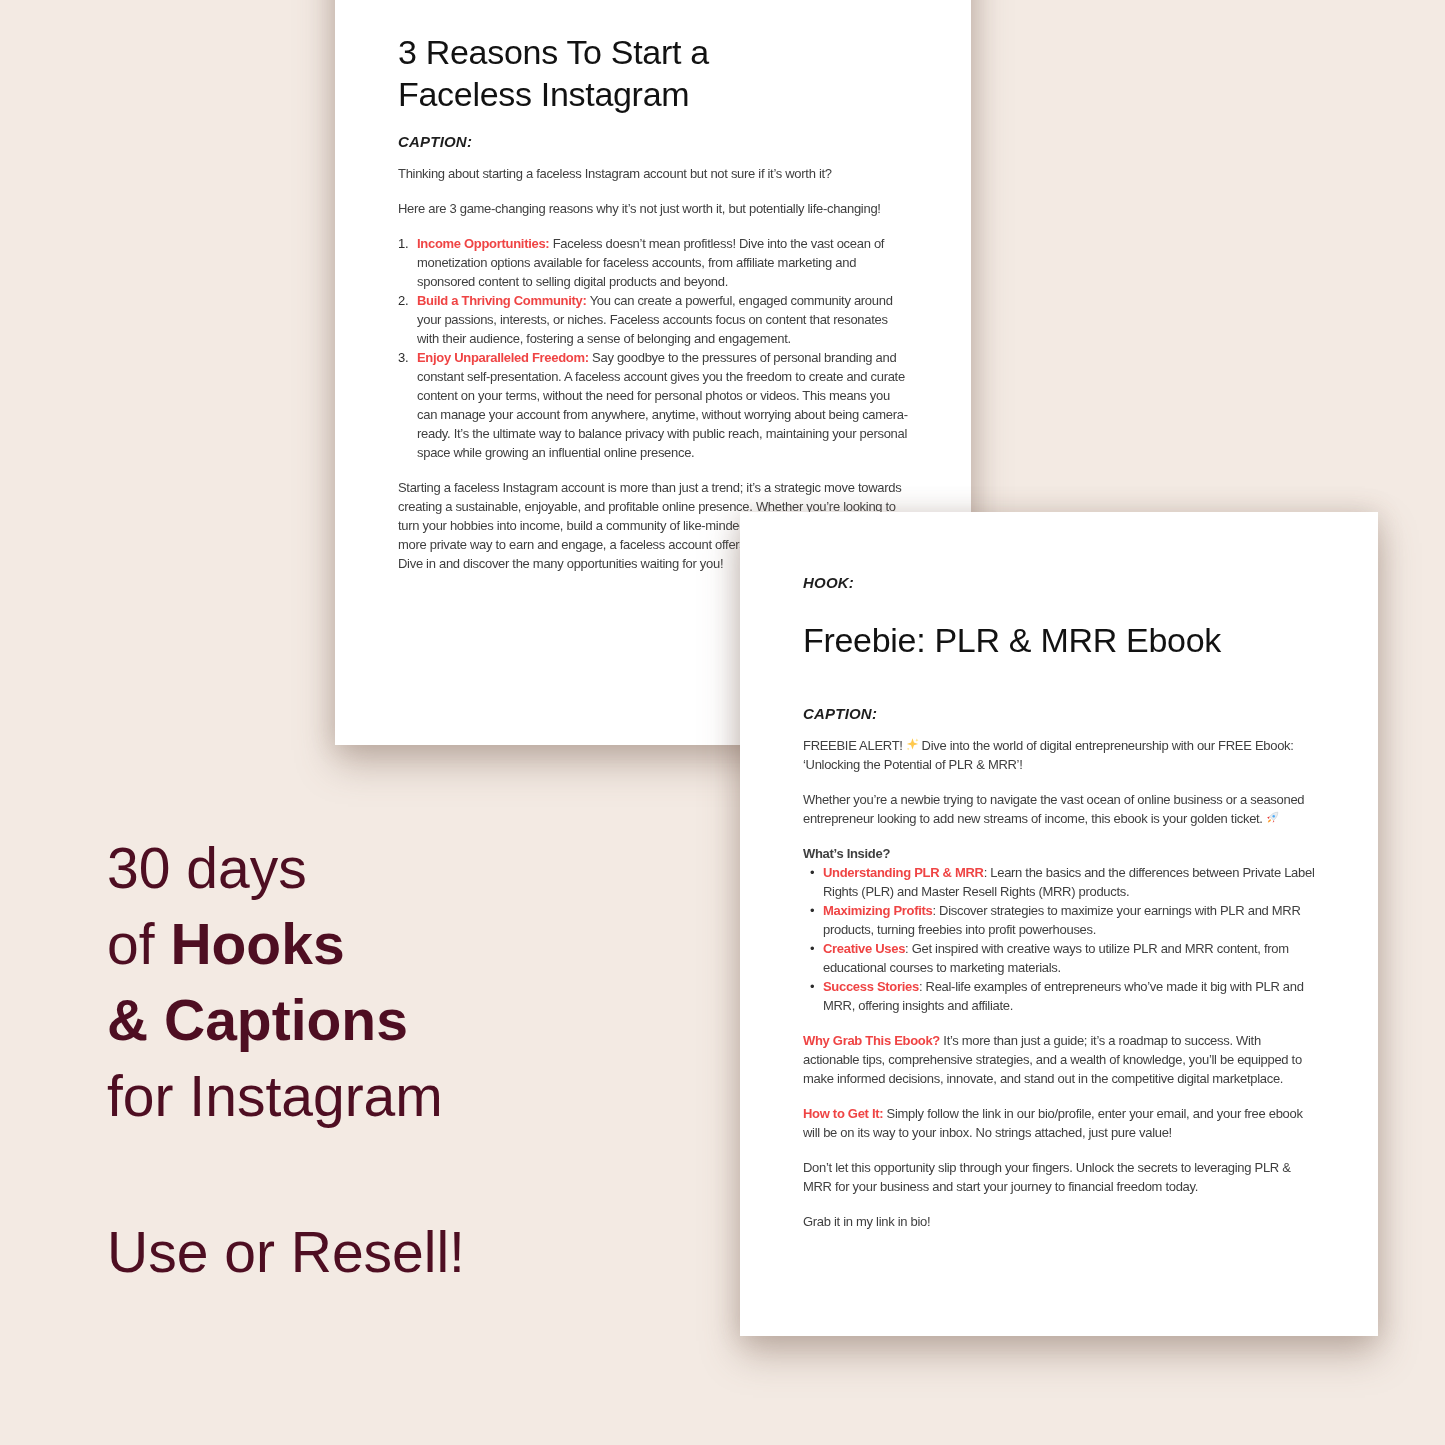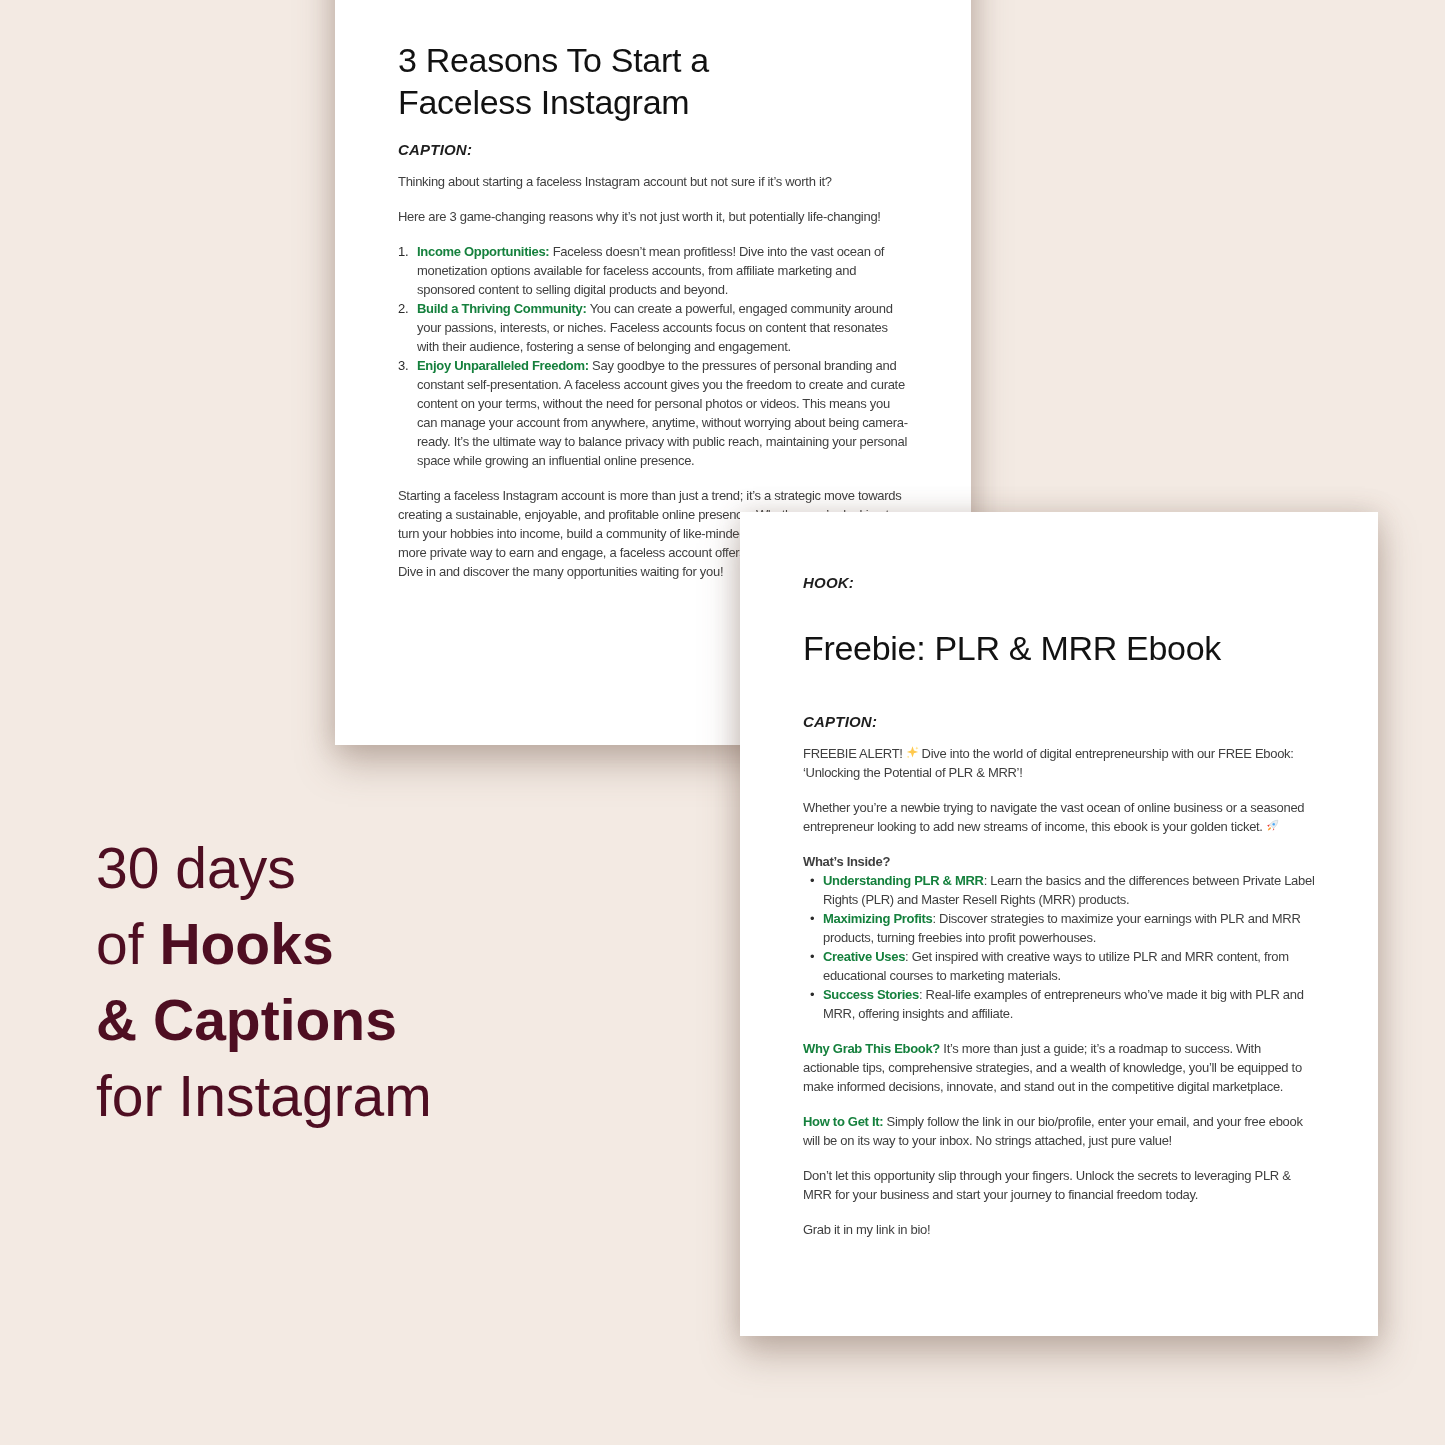--- a/index.html
+++ b/index.html
@@ -11,49 +11,49 @@
   .page{
     position:absolute;background:#ffffff;box-sizing:border-box;
     padding:62px 63px;
     box-shadow:0 18px 36px rgba(115,90,75,.38), 0 0 24px rgba(115,90,75,.20);
   }
   .page-1{left:335px;top:-76px;width:636px;height:821px;z-index:1;}
   .page-2{left:740px;top:512px;width:638px;height:824px;z-index:2;}
   .hook-label,.caption-label{
     font-size:15px;font-weight:700;color:#1f1f1f;letter-spacing:.2px;margin:0;font-style:italic;
   }
-  .hook-label{margin-bottom:36px;}
+  .hook-label{margin-bottom:28px;}
   .caption-label{margin-bottom:14px;}
   .page-title{
     font-size:34px;font-weight:400;line-height:42px;color:#121212;
     letter-spacing:-.3px;margin:0;
   }
   .page-1 .page-title{margin-bottom:18px;}
   .page-2 .page-title{margin-bottom:44px;}
   .body-copy p{
     font-size:13px;line-height:19px;letter-spacing:-.3px;color:#3f3f3f;
     margin:0 0 16px;
   }
-  .body-copy .lead{font-weight:700;color:#15803d;}
+  .body-copy .lead{font-weight:700;color:#ef4444;}
   .subhead{font-weight:700;color:#1c1c1c;margin-bottom:0 !important;}
   ol.num-list{list-style:none;counter-reset:item;margin:0 0 16px;padding:0 0 0 19px;}
   ol.num-list li{
     counter-increment:item;position:relative;
     font-size:13px;line-height:19px;letter-spacing:-.3px;color:#3f3f3f;
   }
   ol.num-list li::before{
     content:counter(item) ".";position:absolute;left:-19px;top:0;color:#2b2b2b;
   }
   ul.bullet-list{list-style:none;margin:0 0 16px;padding:0 0 0 20px;}
   ul.bullet-list li{
     position:relative;font-size:13px;line-height:19px;letter-spacing:-.3px;color:#3f3f3f;
   }
   ul.bullet-list li::before{content:"\2022";position:absolute;left:-13px;top:0;color:#2b2b2b;}
   .marketing{
-    position:absolute;left:96px;top:830px;z-index:0;
+    position:absolute;left:107px;top:830px;z-index:0;
     color:#4e0e22;font-size:57px;line-height:76px;font-weight:400;
   }
   .marketing .bold{font-weight:800;}
   .marketing-cta{margin-top:80px;}
   .emoji{display:inline-block;vertical-align:-2px;margin:0 2px;}
   .emoji svg{display:block;}
 </style>
 </head>
 <body>
 
@@ -105,13 +105,14 @@
     <p>Don’t let this opportunity slip through your fingers. Unlock the secrets to leveraging PLR &amp; MRR for your business and start your journey to financial freedom today.</p>
     <p>Grab it in my link in bio!</p>
   </div>
 </div>
 
 <div class="marketing">
   <div>30 days</div>
   <div><span>of </span><span class="bold">Hooks</span></div>
   <div class="bold">&amp; Captions</div>
   <div>for Instagram</div>
+  <div class="marketing-cta">Use or Resell!</div>
 </div>
 
 </body></html>

